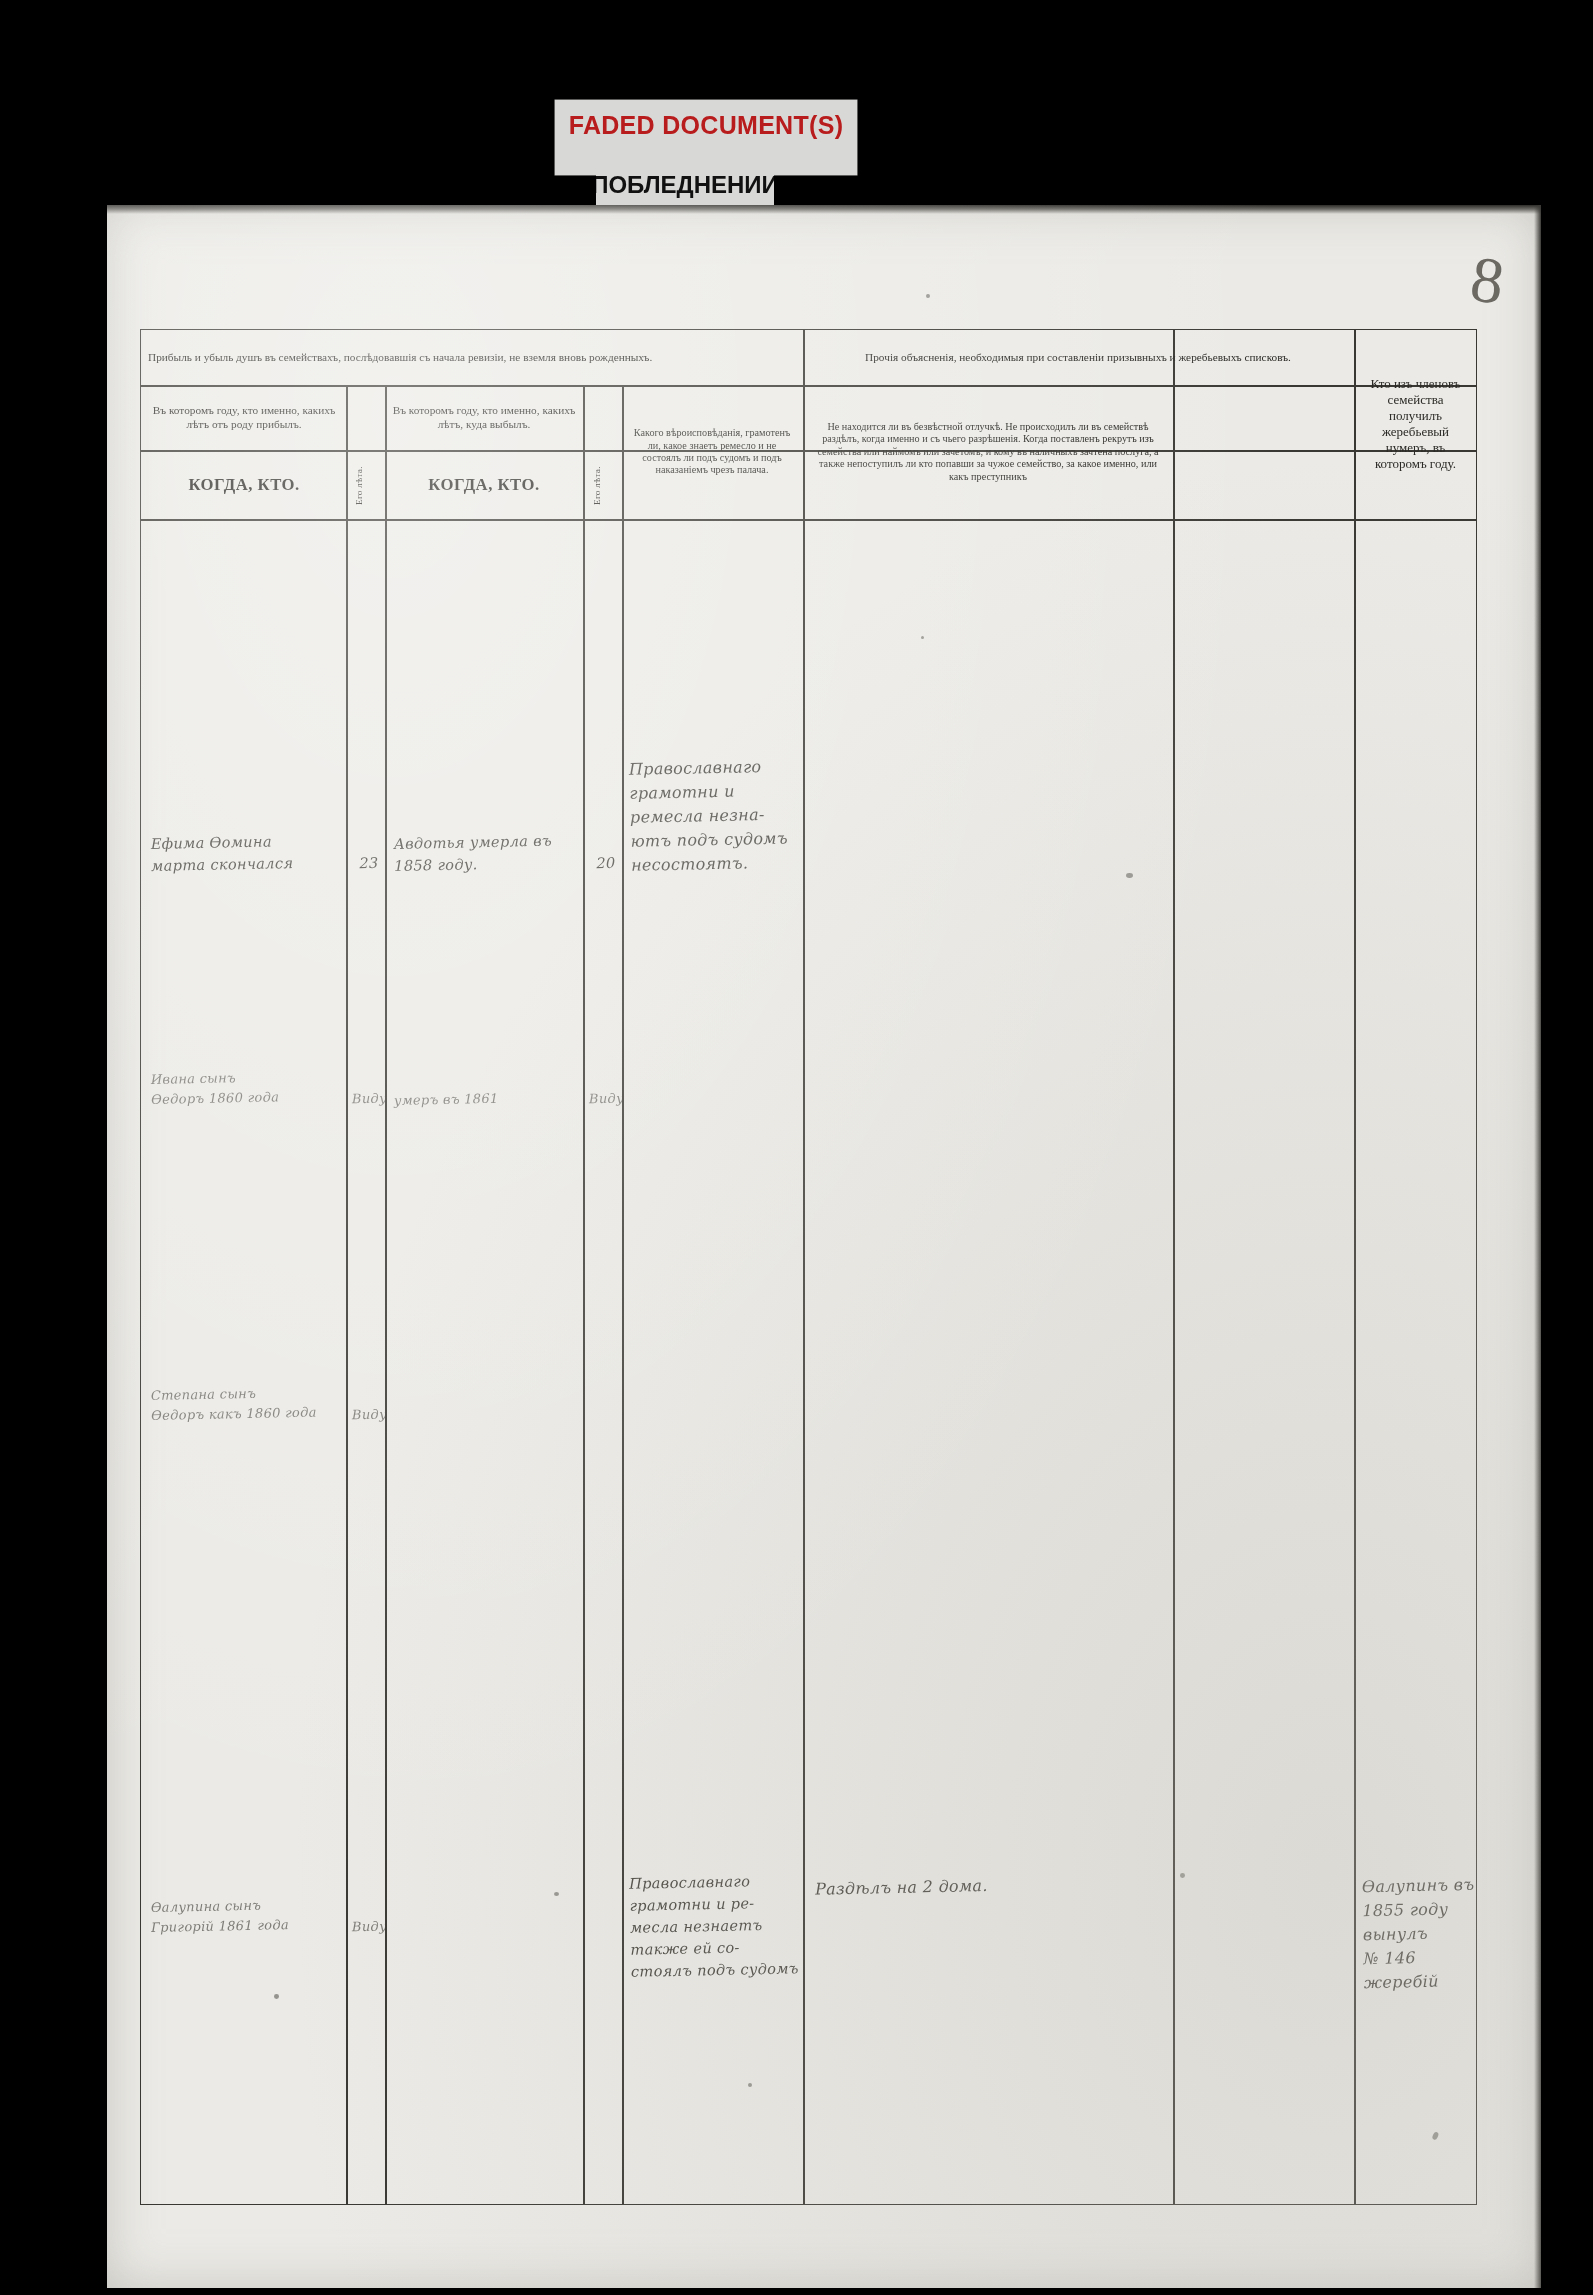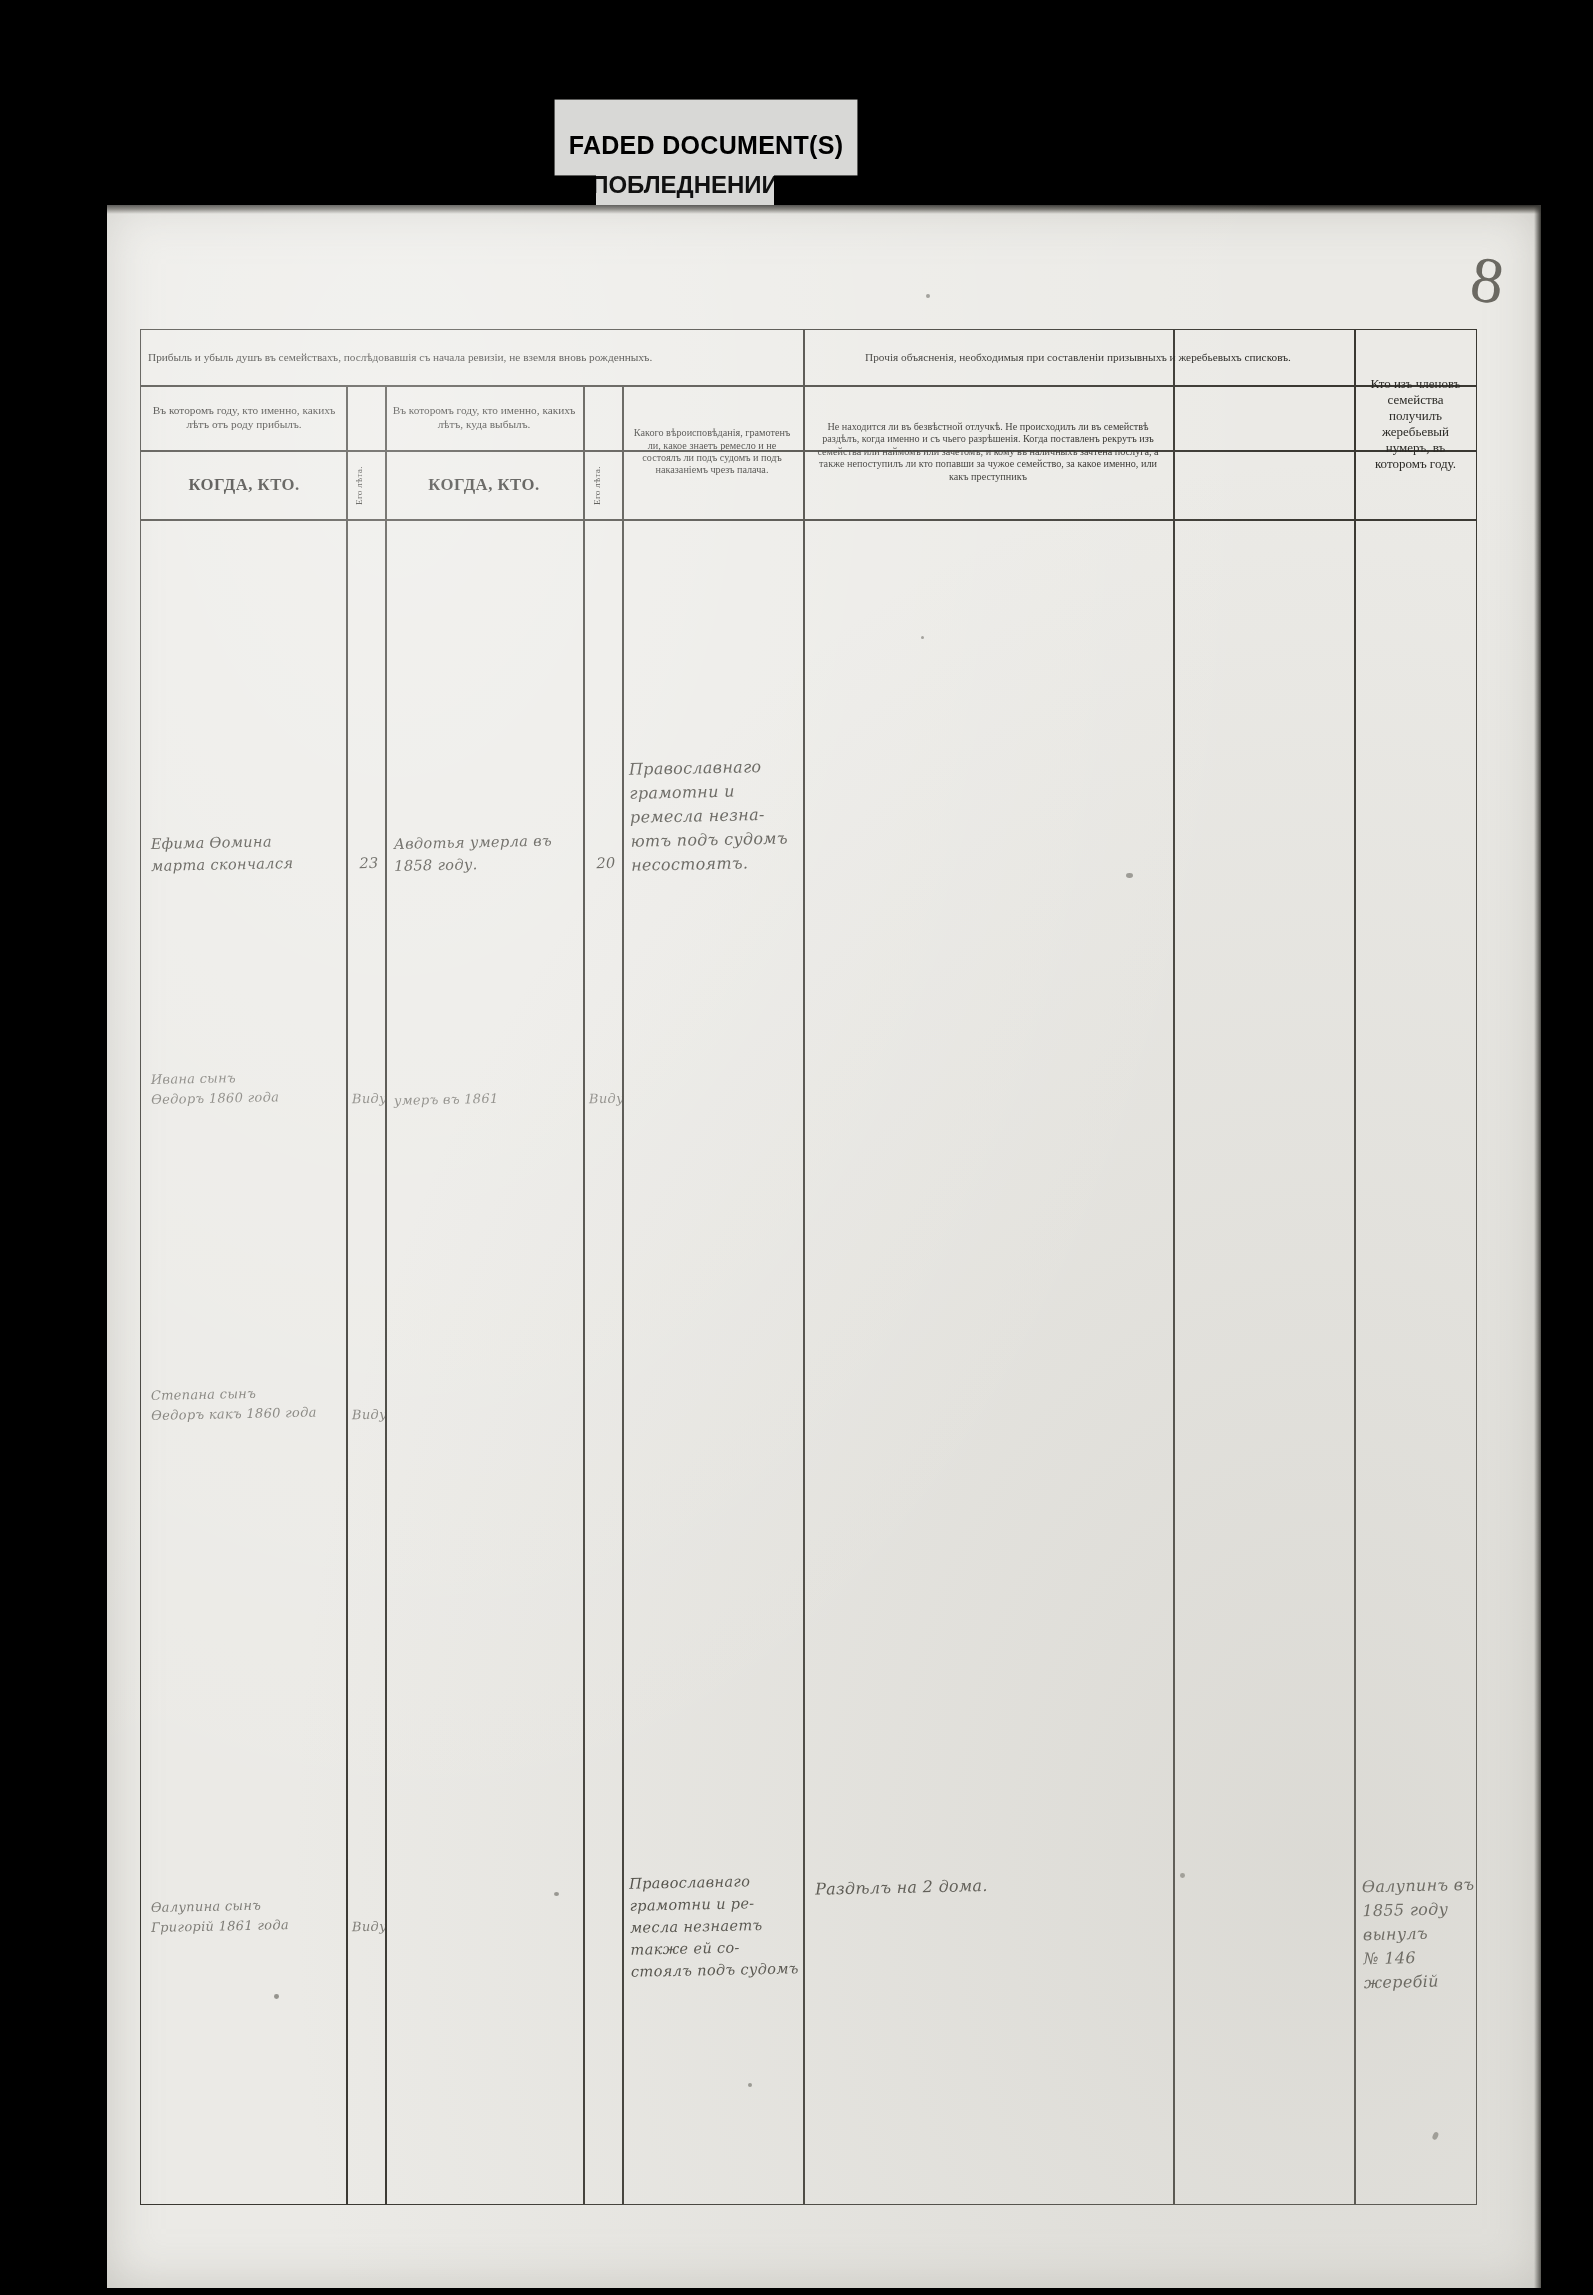--- a/index.html
+++ b/index.html
@@ -27,23 +27,22 @@
     display: flex;
     align-items: flex-start;
     justify-content: center;
     padding-top: 10.8px;
     box-sizing: border-box;
   }
   #faded-banner .banner-text {
     font-family: "Liberation Sans", sans-serif;
     font-weight: bold;
     font-size: 25px;
-    color: #000000;
+    color: #b91c1c;
     letter-spacing: 0.3px;
-    margin-top: 20px;
   }
   #faded-banner-2 {
     position: absolute;
     left: 596px;
     top: 175px;
     width: 178px;
     height: 32px;
     background: #d8d8d6;
     overflow: hidden;
   }

